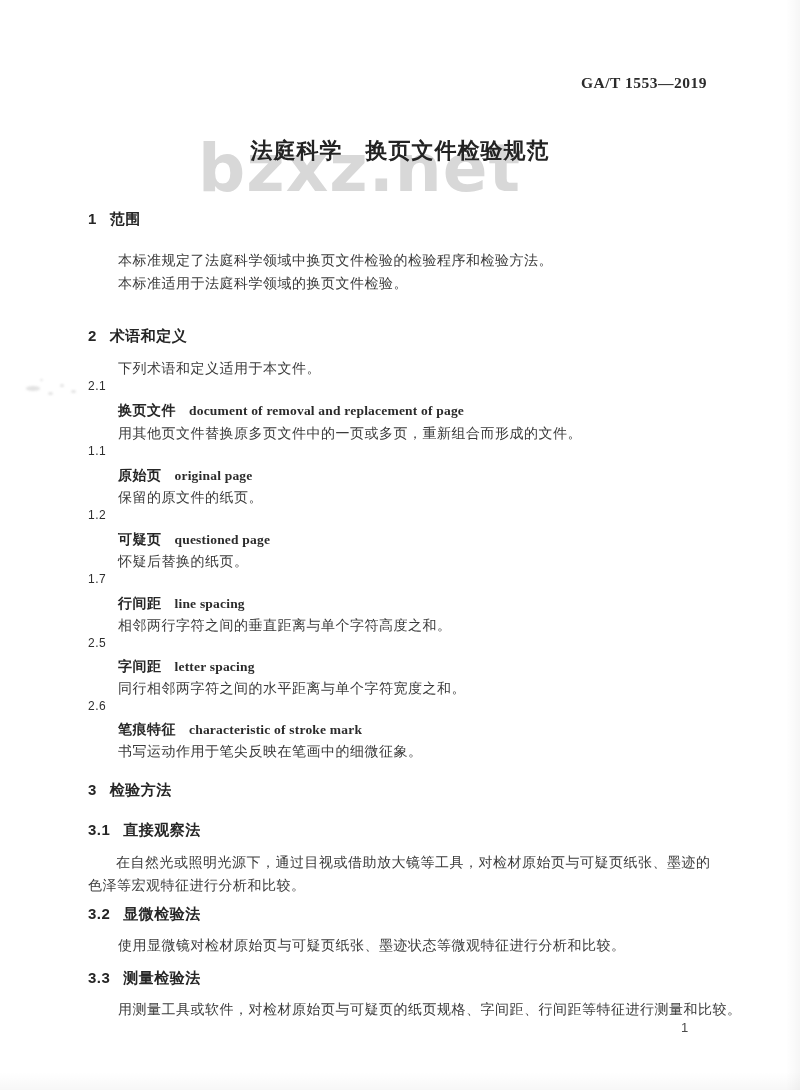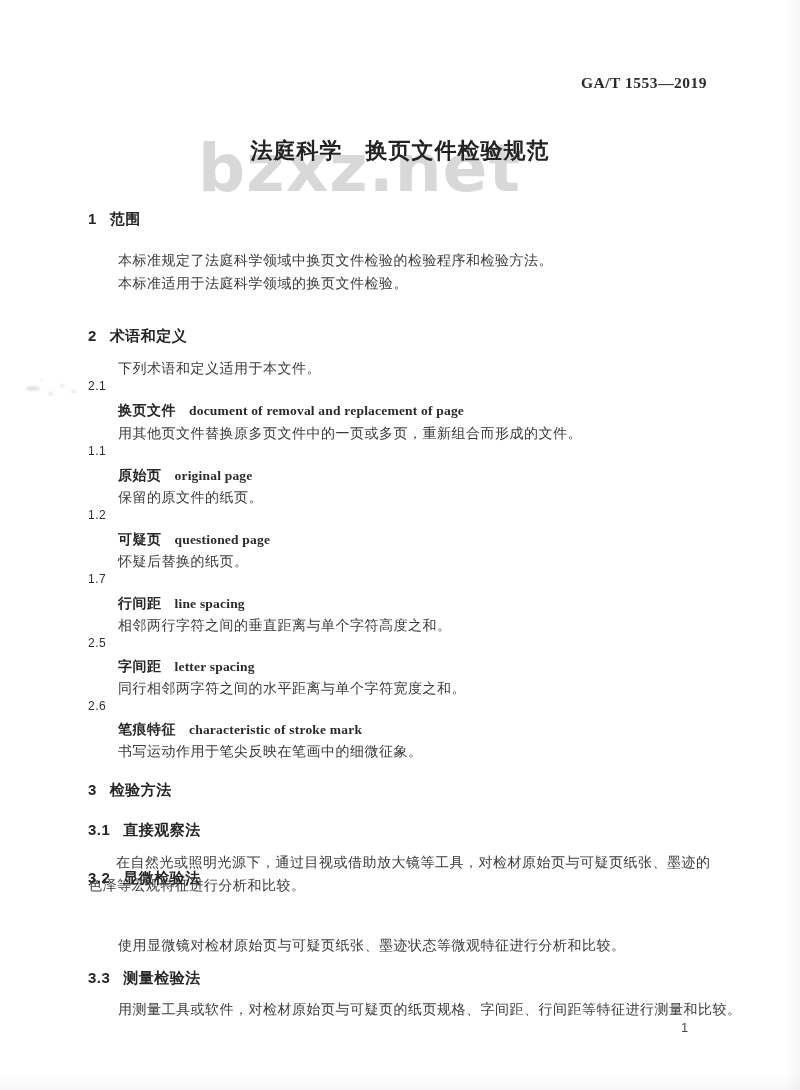--- a/index.html
+++ b/index.html
@@ -178,21 +178,21 @@
 
   <div class="ln sec-h" style="top:780px">
     <span class="num">3</span><span>检验方法</span>
   </div>
 
   <div class="ln sec-h" style="top:820px">
     <span class="num">3.1</span><span>直接观察法</span>
   </div>
   <div class="ln para" style="top:851px">在自然光或照明光源下，通过目视或借助放大镜等工具，对检材原始页与可疑页纸张、墨迹的色泽等宏观特征进行分析和比较。</div>
 
-  <div class="ln sec-h" style="top:868px">
+  <div class="ln sec-h" style="top:904px">
     <span class="num">3.2</span><span>显微检验法</span>
   </div>
   <div class="ln" style="top:936px">使用显微镜对检材原始页与可疑页纸张、墨迹状态等微观特征进行分析和比较。</div>
 
   <div class="ln sec-h" style="top:968px">
     <span class="num">3.3</span><span>测量检验法</span>
   </div>
   <div class="ln" style="top:1000px">用测量工具或软件，对检材原始页与可疑页的纸页规格、字间距、行间距等特征进行测量和比较。</div>
 
   <div class="page-num">1</div>

